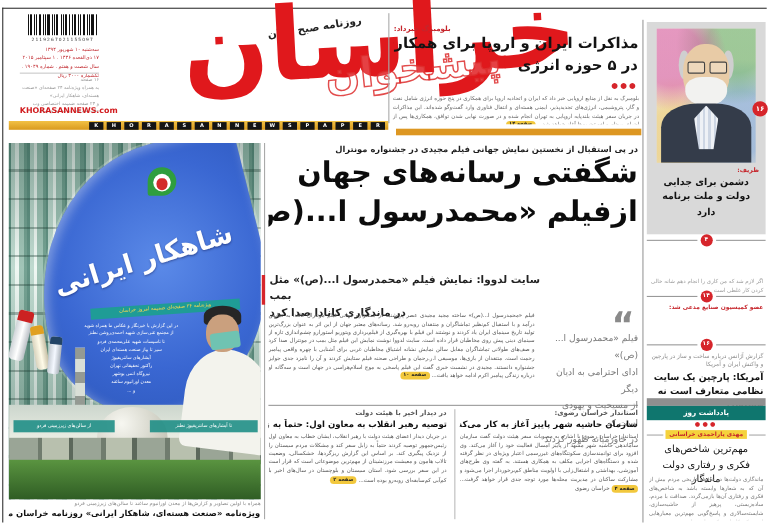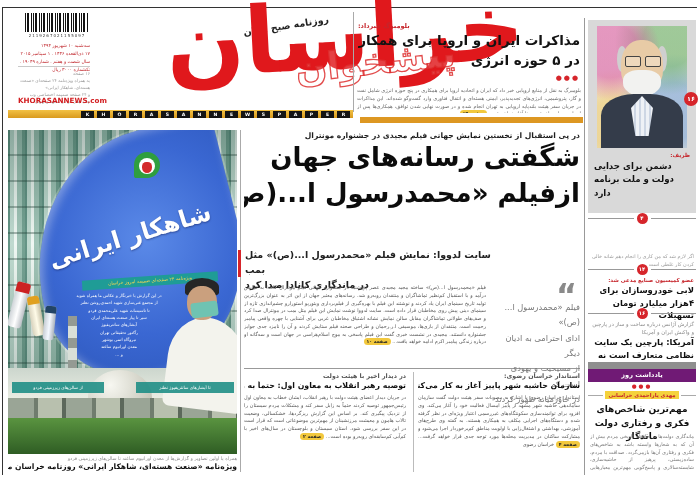--- a/index.html
+++ b/index.html
@@ -136,46 +136,46 @@
   .z-hairR{left:60px;top:20px;width:10px;height:26px;background:#cfcfcf;border-radius:50%;}
   .z-glass{left:28px;top:30px;width:14px;height:9px;border:1.4px solid #444;border-radius:2px;background:rgba(255,255,255,.25);}
   .z-glass2{left:48px;top:30px;width:14px;height:9px;border:1.4px solid #444;border-radius:2px;background:rgba(255,255,255,.25);}
   .z-beard{left:26px;top:44px;width:38px;height:26px;background:#f2f2f0;border-radius:40% 40% 50% 50%;}
   .z-suit{left:4px;top:68px;width:82px;height:54px;background:#343c4a;border-radius:40% 40% 0 0;}
   .z-shirt{left:34px;top:70px;width:22px;height:40px;background:repeating-linear-gradient(90deg,#eef1f6 0 3px,#cdd6e4 3px 5px);
         clip-path:polygon(50% 0,100% 30%,80% 100%,20% 100%,0 30%);}
   .photo-badge{left:684px;top:92px;width:14px;height:14px;border-radius:50%;background:#d6252b;color:#fff;
         font-size:6.5px;line-height:14px;text-align:center;font-weight:bold;}
   .photo-kicker{left:594px;top:152px;width:96px;text-align:right;color:#c6252b;font-size:5.6px;font-weight:bold;}
-  .photo-title{left:594px;top:160px;width:96px;text-align:left;font-weight:bold;font-size:8.6px;color:#111;line-height:1.55;}
+  .photo-title{left:594px;top:160px;width:96px;text-align:center;font-weight:bold;font-size:8.6px;color:#111;line-height:1.55;}
 
   .divider{left:588px;width:108px;height:11px;display:flex;align-items:center;gap:3px;}
   .divider .l{flex:1;height:1px;background:#999;}
   .divider .c{width:11px;height:11px;border-radius:50%;background:#d6252b;color:#fff;font-size:5.4px;
         line-height:11px;text-align:center;font-weight:bold;}
   .d1{top:213px;} .d2{top:264px;} .d3{top:308px;}
 
   .sb-title{text-align:right;font-weight:bold;font-size:8.4px;color:#111;line-height:1.5;}
   .sb-sub{text-align:right;font-size:5px;color:#9a9a9a;line-height:1.6;}
   .sb-kicker{text-align:right;font-size:5.4px;font-weight:bold;}
   .i1-t{left:590px;top:226px;width:104px;}
   .i1-s{left:590px;top:252px;width:104px;}
   .i2-k{left:590px;top:277px;width:104px;color:#c6252b;}
   .i2-t{left:590px;top:284px;width:104px;}
   .i3-k{left:590px;top:320px;width:104px;color:#8a8a8a;font-weight:normal;line-height:1.5;}
   .i3-t{left:590px;top:336px;width:104px;}
 
   .note-gray{left:588px;top:362px;width:108px;height:7px;background:#8f8f8f;}
-  .note-red{left:588px;top:369px;width:108px;height:13px;background:#701a75;color:#fff;text-align:center;
+  .note-red{left:588px;top:369px;width:108px;height:13px;background:#0f766e;color:#fff;text-align:center;
         font-size:6.6px;line-height:13px;font-weight:bold;}
   .note-dots{left:588px;top:383px;width:108px;text-align:center;color:#d6252b;font-size:5.6px;letter-spacing:2px;direction:ltr;}
   .note-author{left:588px;top:391px;width:108px;display:flex;align-items:center;gap:2px;}
   .note-author .l{flex:1;height:1px;background:#aaa;}
   .note-author .box{background:#f5d23c;color:#c6252b;font-size:5.4px;font-weight:bold;padding:1px 3px;white-space:nowrap;}
-  .note-title{left:590px;top:403px;width:104px;text-align:center;font-weight:bold;font-size:9px;color:#111;line-height:1.5;}
+  .note-title{left:590px;top:403px;width:104px;text-align:center;font-weight:normal;font-size:9px;color:#111;line-height:1.5;}
   .note-body{left:590px;top:433px;width:104px;height:40px;overflow:hidden;font-size:5px;color:#777;
         text-align:justify;line-height:1.55;}
 </style>
 </head>
 <body>
 
 <div id="page">
 
   <div class="abs frame-top"></div>
   <div class="abs frame-left"></div>
@@ -328,21 +328,20 @@
       <span class="l"></span>
   </div>
   <div class="abs sb-sub i1-s">اگر لازم شد که من کاری را انجام دهم شانه خالی کردن کار غلطی است</div>
 
   <div class="abs divider d2">
     <span class="l"></span>
       <span class="c">۱۴</span>
       <span class="l"></span>
   </div>
   <div class="abs sb-kicker i2-k">عضو کمیسیون صنایع مدعی شد:</div>
-  <div class="abs sb-title i2-t">لابی خودروسازان برای ۴هزار میلیارد تومان تسهیلات</div>
 
   <div class="abs divider d3">
     <span class="l"></span>
       <span class="c">۱۶</span>
       <span class="l"></span>
   </div>
   <div class="abs sb-kicker i3-k">گزارش آژانس درباره ساخت و ساز در پارچین و واکنش ایران و آمریکا</div>
   <div class="abs sb-title i3-t">آمریکا: پارچین یک سایت نظامی متعارف است نه هسته‌ای</div>
 
   <div class="abs note-gray"></div>

